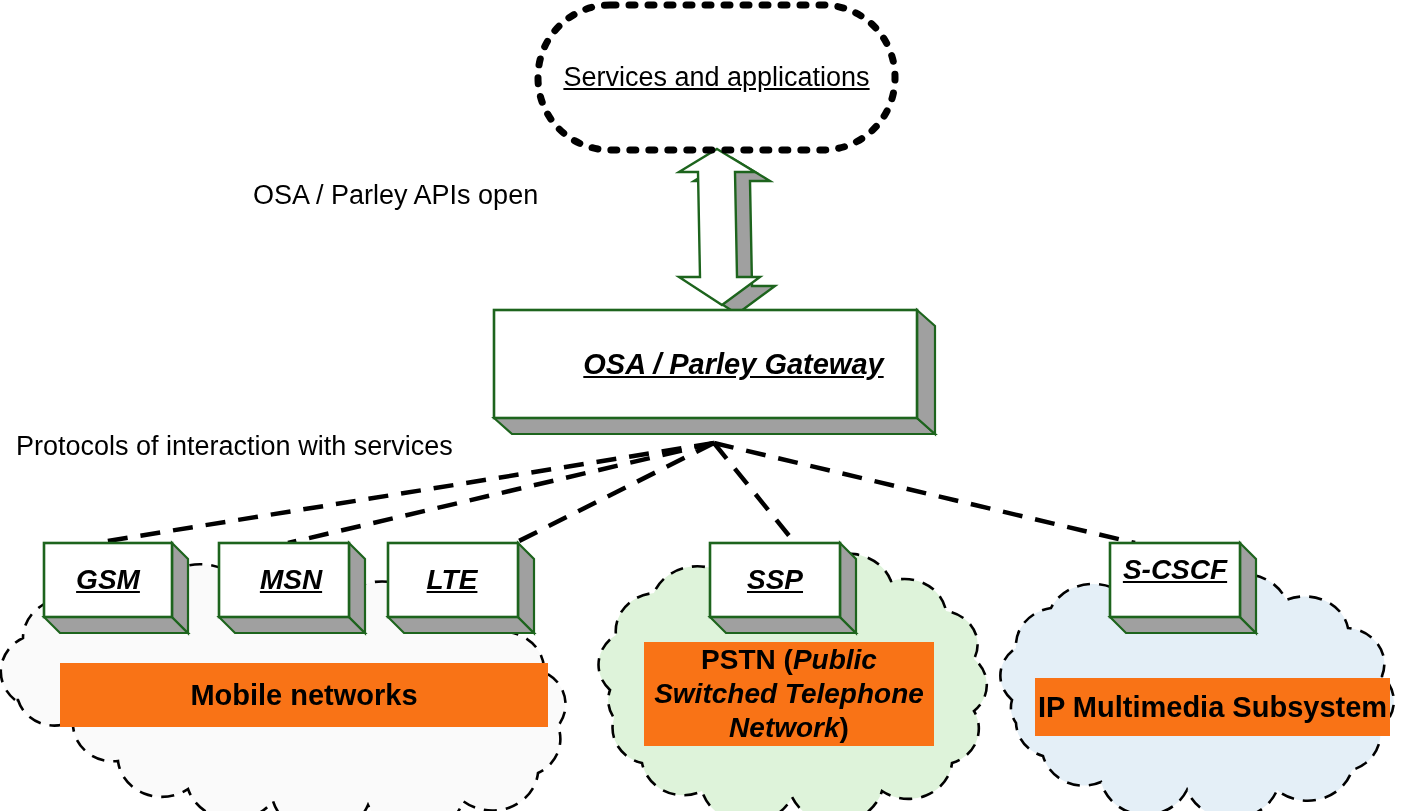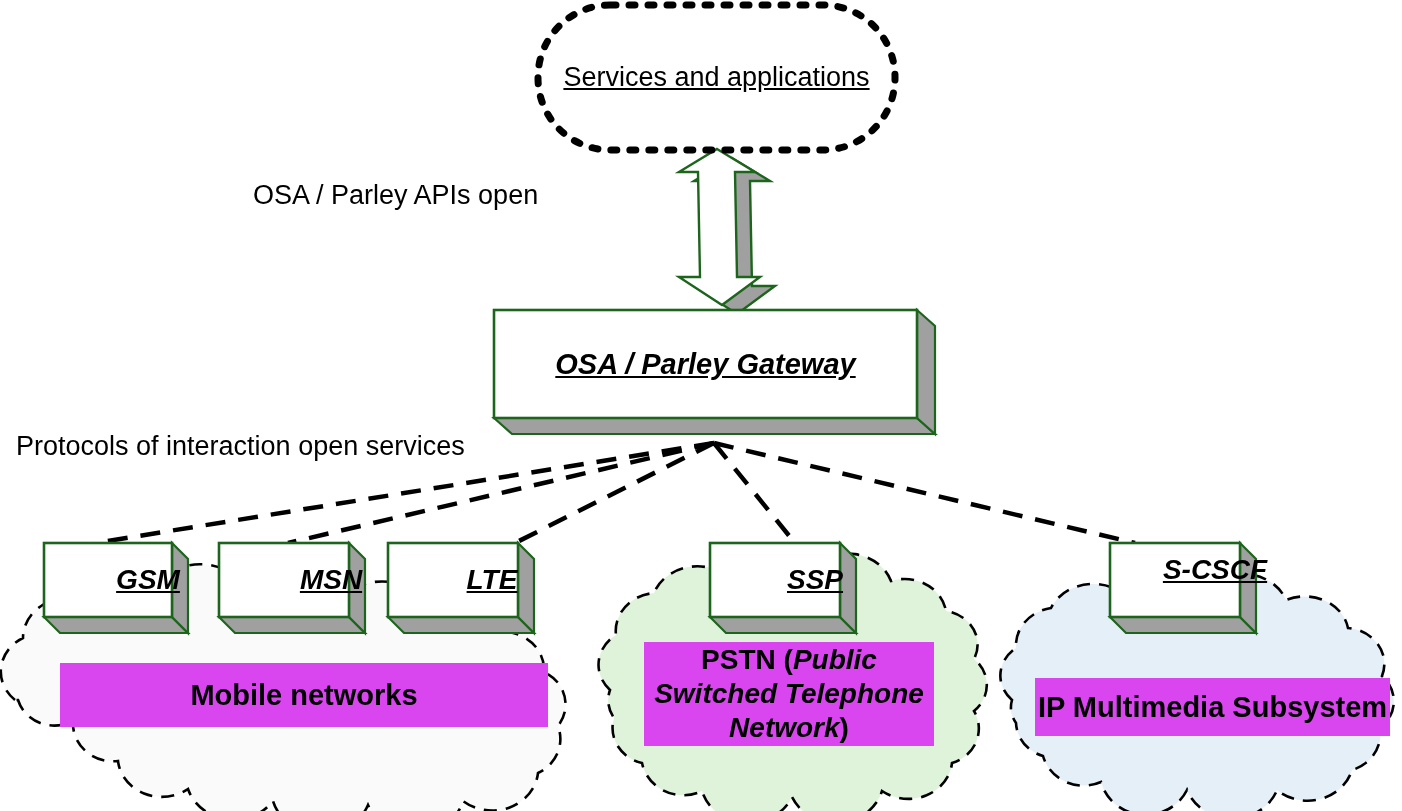--- a/index.html
+++ b/index.html
@@ -8,23 +8,23 @@
     width:1402px;height:811px;
     background:#ffffff;
     overflow:hidden;
     font-family:"Liberation Sans", sans-serif;
     color:#000;
   }
   .canvas svg{position:absolute;left:0;top:0;}
   .lbl{position:absolute;white-space:nowrap;}
   .plain{font-size:27px;font-weight:400;}
   .center-box{display:flex;align-items:center;justify-content:center;text-align:center;text-decoration:underline;}
-  .node-label{font-size:28px;font-weight:700;font-style:italic;margin-left:40px;}
+  .node-label{font-size:28px;font-weight:700;font-style:italic;}
   .gateway-label{font-size:29px;font-weight:700;font-style:italic;}
-  .band{position:absolute;background:#d946ef;display:flex;align-items:center;justify-content:center;text-align:center;}
+  .band{position:absolute;background:#f97316;display:flex;align-items:center;justify-content:center;text-align:center;}
   .band-label{font-size:29px;font-weight:700;}
   .pstn-text{font-size:28px;font-weight:700;line-height:34px;white-space:normal;}
   .pstn-text .it{font-style:italic;}
   
   .cloud{stroke:#000;stroke-width:2.6;stroke-dasharray:13 9;}
   .cloud-mobile{fill:var(--mobile-cloud,#fafafa);}
   .cloud-pstn{fill:var(--pstn-cloud,#def3da);}
   .cloud-ims{fill:var(--ims-cloud,#e4eff7);}
   .conn{stroke:#000;stroke-width:4.5;stroke-dasharray:20 13;fill:none;}
   .box-side{fill:var(--side-gray,#a0a0a0);stroke:var(--outline-green,#1d641d);stroke-width:2.2;}
@@ -126,23 +126,23 @@
 
     <polygon class="box-side" points="1110,617 1126,633 1256,633 1240,617"></polygon>
     <polygon class="box-side" points="1240,543 1256,559 1256,633 1240,617"></polygon>
     <rect class="box-face" x="1110" y="543" width="130" height="74"></rect>
   </svg>
 
   <div class="lbl plain center-box" style="left:538px;top:5px;width:357px;height:145px;">Services and applications</div>
 
   <div class="lbl plain" style="left:253px;top:180px;">OSA / Parley APIs open</div>
 
-  <div class="lbl plain" style="left:16px;top:431px;">Protocols of interaction open services</div>
+  <div class="lbl plain" style="left:16px;top:431px;">Protocols of interaction with services</div>
 
-  <div class="lbl gateway-label center-box" style="left:494px;top:310px;width:423px;height:108px;">OSA / Parley Gateway</div>
+  <div class="lbl gateway-label center-box" style="left:494px;top:310px;width:423px;height:108px;padding-left:28px;">OSA / Parley Gateway</div>
 
   <div class="lbl node-label center-box" style="left:44px;top:543px;width:128px;height:74px;">GSM</div>
   <div class="lbl node-label center-box" style="left:219px;top:543px;width:144px;height:74px;">MSN</div>
   <div class="lbl node-label center-box" style="left:388px;top:543px;width:128px;height:74px;">LTE</div>
   <div class="lbl node-label center-box" style="left:710px;top:543px;width:130px;height:74px;border-radius:19px;">SSP</div>
   <div class="lbl node-label center-box" style="left:1110px;top:543px;width:130px;height:54px;">S-CSCF</div>
 
   <div class="band" style="left:60px;top:663px;width:488px;height:64px;">
     <span class="band-label">Mobile networks</span>
   </div>

